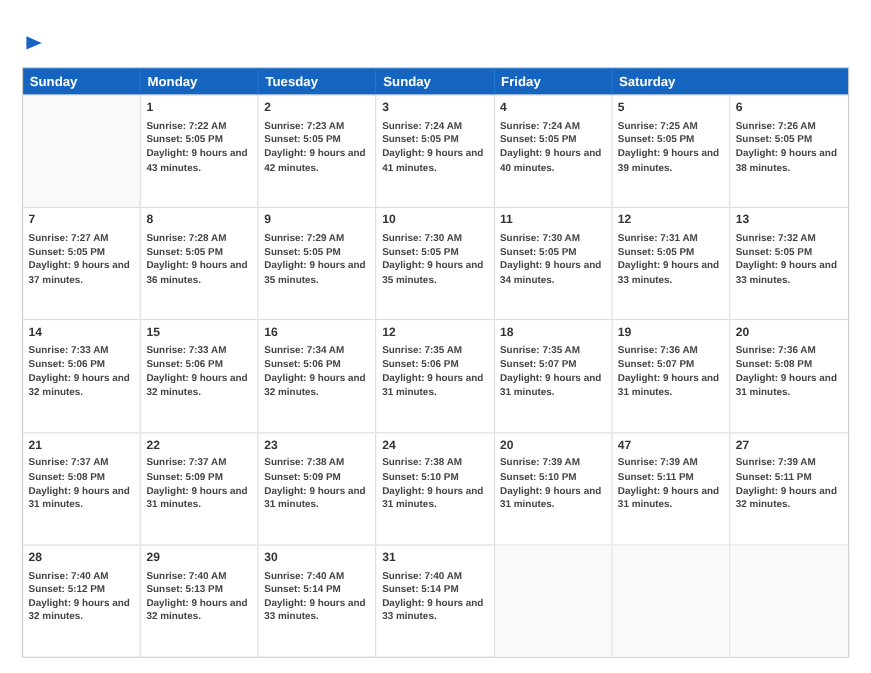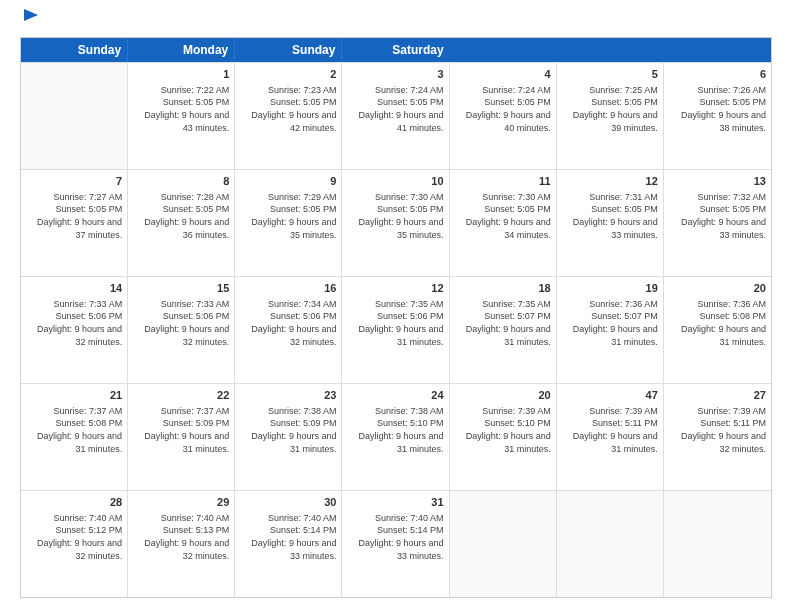--- a/index.html
+++ b/index.html
@@ -6,24 +6,23 @@
     body {
       font-family: Arial, sans-serif;
       background: #fff;
       width: 792px;
       height: 612px;
       overflow: hidden;
     }
     .page {
       width: 792px;
       height: 612px;
-      padding: 7px 20px 14px 20px;
+      padding: 31px 20px 14px 20px;
       display: flex;
       flex-direction: column;
-      text-align: right;
     }
     .header {
       display: flex;
       justify-content: space-between;
       align-items: flex-start;
       margin-bottom: 10px;
     }
     .logo {
       display: flex;
       align-items: center;
@@ -93,20 +92,21 @@
     .cal-day-num {
       font-size: 11px;
       font-weight: bold;
       color: #333;
       margin-bottom: 2px;
     }
     .cal-cell-info {
       font-size: 9px;
       color: #444;
       line-height: 1.4;
+      font-weight: bold;
     }
   </style>
 </head>
 <body>
 
 <div class="page">
   <div class="header">
     <div class="logo">
       <div>
         <div style="display:flex;align-items:center;">
@@ -121,21 +121,23 @@
     <div class="title-block">
       <div class="month-title"></div>
       <div class="location"></div>
     </div>
   </div>
 
   <div class="calendar">
     <div class="cal-header-row">
     <div class="cal-header-cell">Sunday</div>
         <div class="cal-header-cell">Monday</div>
+        <div class="cal-header-cell">Tuesday</div>
         <div class="cal-header-cell">Sunday</div>
+        <div class="cal-header-cell">Friday</div>
         <div class="cal-header-cell">Saturday</div>
       </div>
     <div class="cal-body">
     <div class="cal-week">
           <div class="cal-cell empty"></div>
           <div class="cal-cell">
             <div class="cal-day-num">1</div>
             <div class="cal-cell-info">Sunrise: 7:22 AM<br>Sunset: 5:05 PM<br>Daylight: 9 hours and 43 minutes.</div>
           </div>
           <div class="cal-cell">

